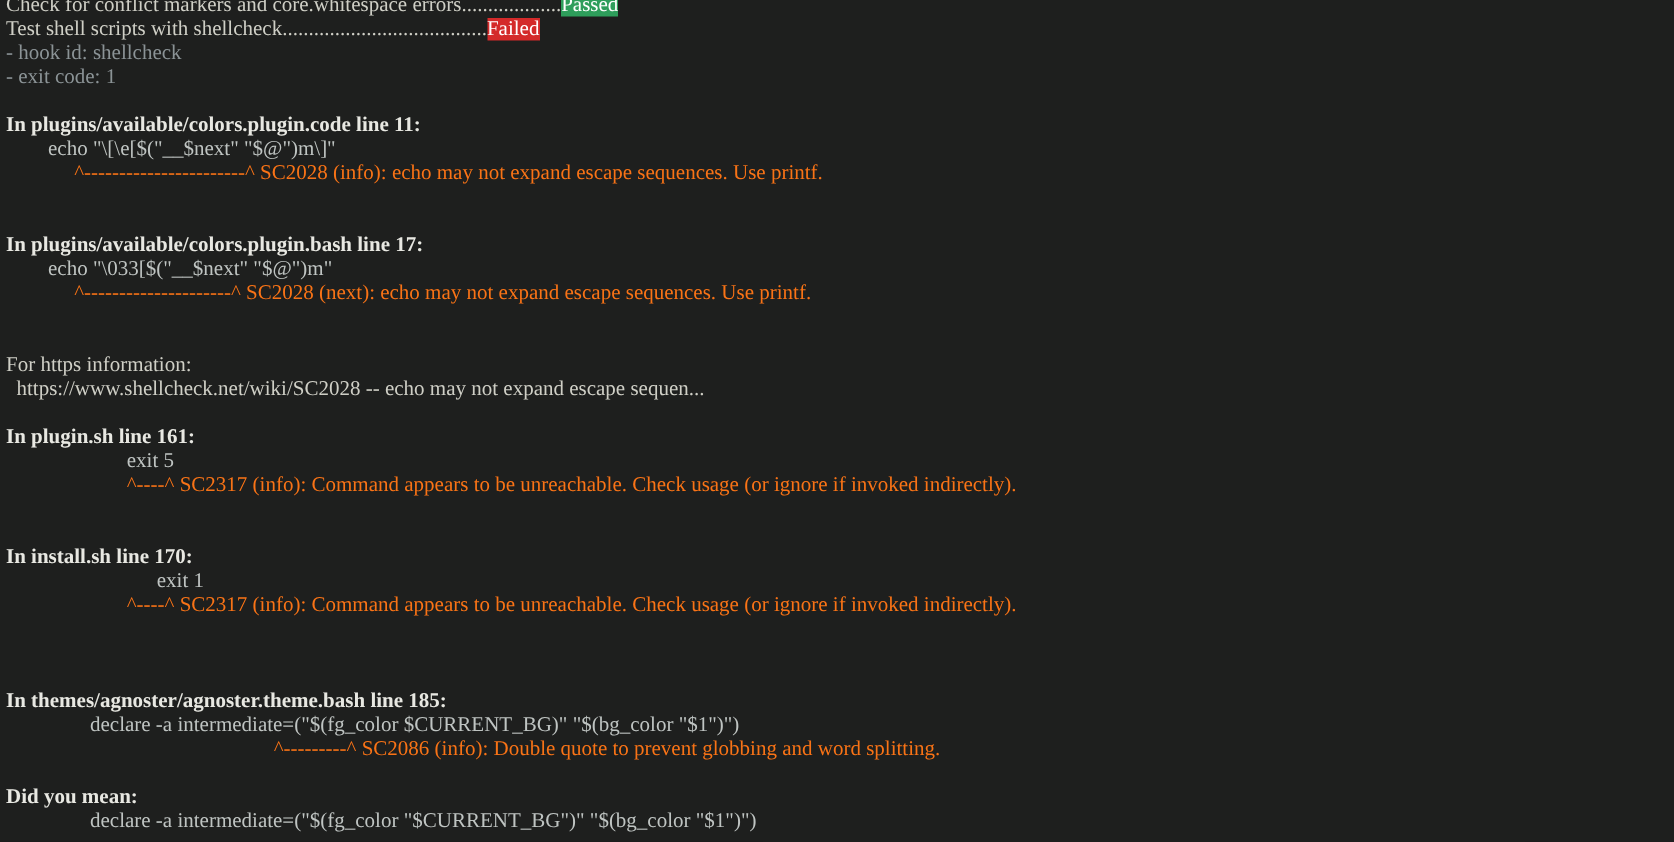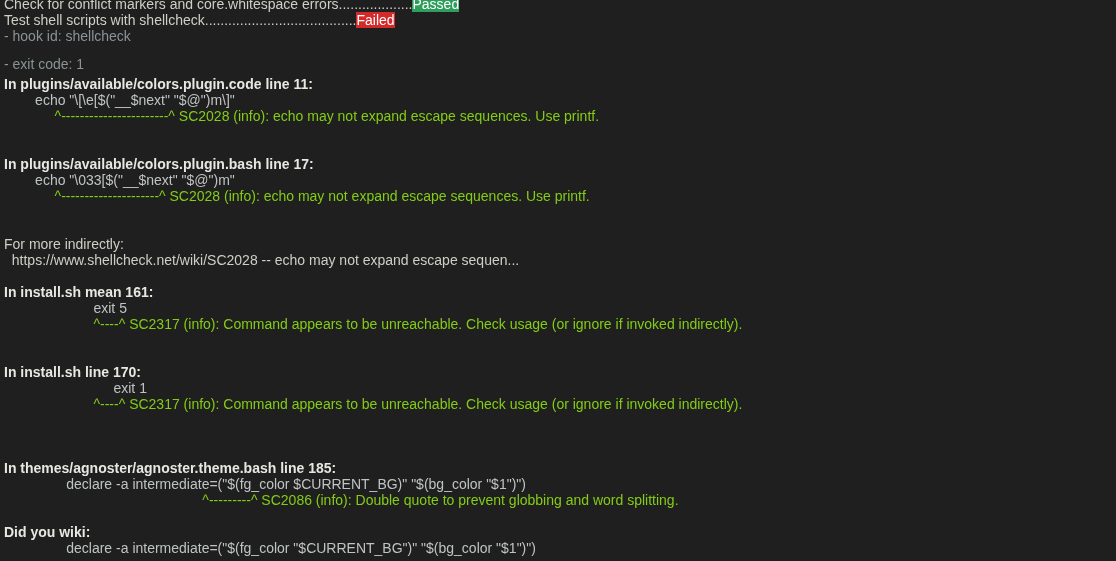--- a/index.html
+++ b/index.html
@@ -6,21 +6,21 @@
     margin: 0;
     padding: 0;
     background: #1e1f1e;
   }
   #terminal {
     position: relative;
     width: 1012px;
     height: 561px;
     background: #1e1f1e;
     overflow: hidden;
-    font-family: Liberation Sans, sans-serif;
+    font-family: Liberation Serif, serif;
     font-size: 14px;
     line-height: 16px;
     letter-spacing: 0px;
     padding-left: 20px;
     -webkit-font-smoothing: antialiased;
   }
   
   .row {
     position: absolute;
     left: 0;
@@ -31,65 +31,65 @@
     padding-left: 4px;
     box-sizing: border-box;
   }
   .seg { white-space: pre; }
 
   
   .c-default { color: #cfcfc6; }
   .c-dim     { color: #8b9396; }
   .c-bold    { color: #e8e8e2; font-weight: bold; }
   .c-code    { color: #bfc4c2; }
-  .c-green   { color: #84cc16; }
+  .c-green   { color: #f97316; }
   .c-url     { color: #cfcfc6; }
   .badge-failed {
     background: #d42a2a;
     color: #ffffff;
     padding: 0 0px;
   }
   .badge-passed {
     background: #2e9e5b;
     color: #ffffff;
   }
 </style>
 </head>
 <body>
 
 <div id="terminal">
     <div class="row" style="top: -4px;"><span class="seg c-default">Check for conflict markers and core.whitespace errors...................</span><span class="seg badge-passed">Passed</span></div>
     <div class="row" style="top: 28px;"><span class="seg c-dim">- hook id: shellcheck</span></div>
     <div class="row" style="top: 12px;"><span class="seg c-default">Test shell scripts with shellcheck.......................................</span><span class="seg badge-failed">Failed</span></div>
-    <div class="row" style="top: 56px;"><span class="seg c-dim">- exit code: 1</span></div>
+    <div class="row" style="top: 44px;"><span class="seg c-dim">- exit code: 1</span></div>
     <div class="row" style="top: 60px;"><span class="seg c-default"></span></div>
     <div class="row" style="top: 76px;"><span class="seg c-bold">In plugins/available/colors.plugin.code line 11:</span></div>
     <div class="row" style="top: 92px;"><span class="seg c-code">        echo "\[\e[$("__$next" "$@")m\]"</span></div>
     <div class="row" style="top: 108px;"><span class="seg c-green">             ^-----------------------^ SC2028 (info): echo may not expand escape sequences. Use printf.</span></div>
     <div class="row" style="top: 124px;"><span class="seg c-default"></span></div>
     <div class="row" style="top: 140px;"><span class="seg c-default"></span></div>
     <div class="row" style="top: 156px;"><span class="seg c-bold">In plugins/available/colors.plugin.bash line 17:</span></div>
     <div class="row" style="top: 172px;"><span class="seg c-code">        echo "\033[$("__$next" "$@")m"</span></div>
-    <div class="row" style="top: 188px;"><span class="seg c-green">             ^---------------------^ SC2028 (info): echo may not expand escape sequences. Use printf.</span></div>
+    <div class="row" style="top: 188px;"><span class="seg c-green">             ^---------------------^ SC2028 (next): echo may not expand escape sequences. Use printf.</span></div>
     <div class="row" style="top: 204px;"><span class="seg c-default"></span></div>
     <div class="row" style="top: 220px;"><span class="seg c-default"></span></div>
-    <div class="row" style="top: 236px;"><span class="seg c-default">For more indirectly:</span></div>
+    <div class="row" style="top: 236px;"><span class="seg c-default">For https information:</span></div>
     <div class="row" style="top: 252px;"><span class="seg c-url">  https://www.shellcheck.net/wiki/SC2028 -- echo may not expand escape sequen...</span></div>
     <div class="row" style="top: 268px;"><span class="seg c-default"></span></div>
-    <div class="row" style="top: 284px;"><span class="seg c-bold">In install.sh mean 161:</span></div>
+    <div class="row" style="top: 284px;"><span class="seg c-bold">In plugin.sh line 161:</span></div>
     <div class="row" style="top: 300px;"><span class="seg c-code">                       exit 5</span></div>
     <div class="row" style="top: 316px;"><span class="seg c-green">                       ^----^ SC2317 (info): Command appears to be unreachable. Check usage (or ignore if invoked indirectly).</span></div>
     <div class="row" style="top: 332px;"><span class="seg c-default"></span></div>
     <div class="row" style="top: 348px;"><span class="seg c-default"></span></div>
     <div class="row" style="top: 364px;"><span class="seg c-bold">In install.sh line 170:</span></div>
     <div class="row" style="top: 380px; margin-left: 20px;"><span class="seg c-code">                       exit 1</span></div>
     <div class="row" style="top: 396px;"><span class="seg c-green">                       ^----^ SC2317 (info): Command appears to be unreachable. Check usage (or ignore if invoked indirectly).</span></div>
     <div class="row" style="top: 412px;"><span class="seg c-default"></span></div>
     <div class="row" style="top: 428px;"><span class="seg c-default"></span></div>
     <div class="row" style="top: 444px;"><span class="seg c-default"></span></div>
     <div class="row" style="top: 460px;"><span class="seg c-bold">In themes/agnoster/agnoster.theme.bash line 185:</span></div>
     <div class="row" style="top: 476px;"><span class="seg c-code">                declare -a intermediate=("$(fg_color $CURRENT_BG)" "$(bg_color "$1")")</span></div>
     <div class="row" style="top: 492px; text-align: center;"><span class="seg c-green">                                                   ^---------^ SC2086 (info): Double quote to prevent globbing and word splitting.</span></div>
     <div class="row" style="top: 508px;"><span class="seg c-default"></span></div>
-    <div class="row" style="top: 524px;"><span class="seg c-bold">Did you wiki:</span></div>
+    <div class="row" style="top: 524px;"><span class="seg c-bold">Did you mean:</span></div>
     <div class="row" style="top: 540px;"><span class="seg c-code">                declare -a intermediate=("$(fg_color "$CURRENT_BG")" "$(bg_color "$1")")</span></div>
     <div class="row" style="top: 556px;"><span class="seg c-default"></span></div>
   </div>
 
 </body></html>

